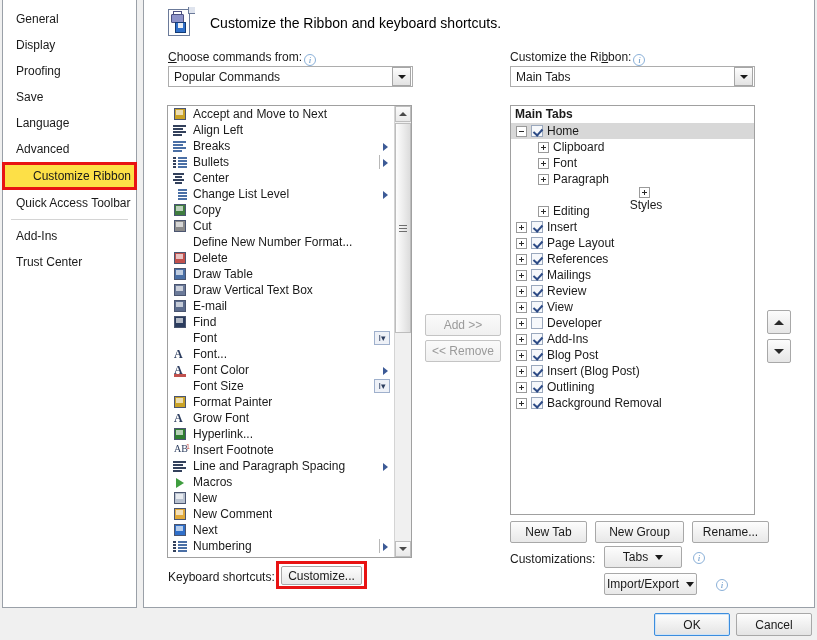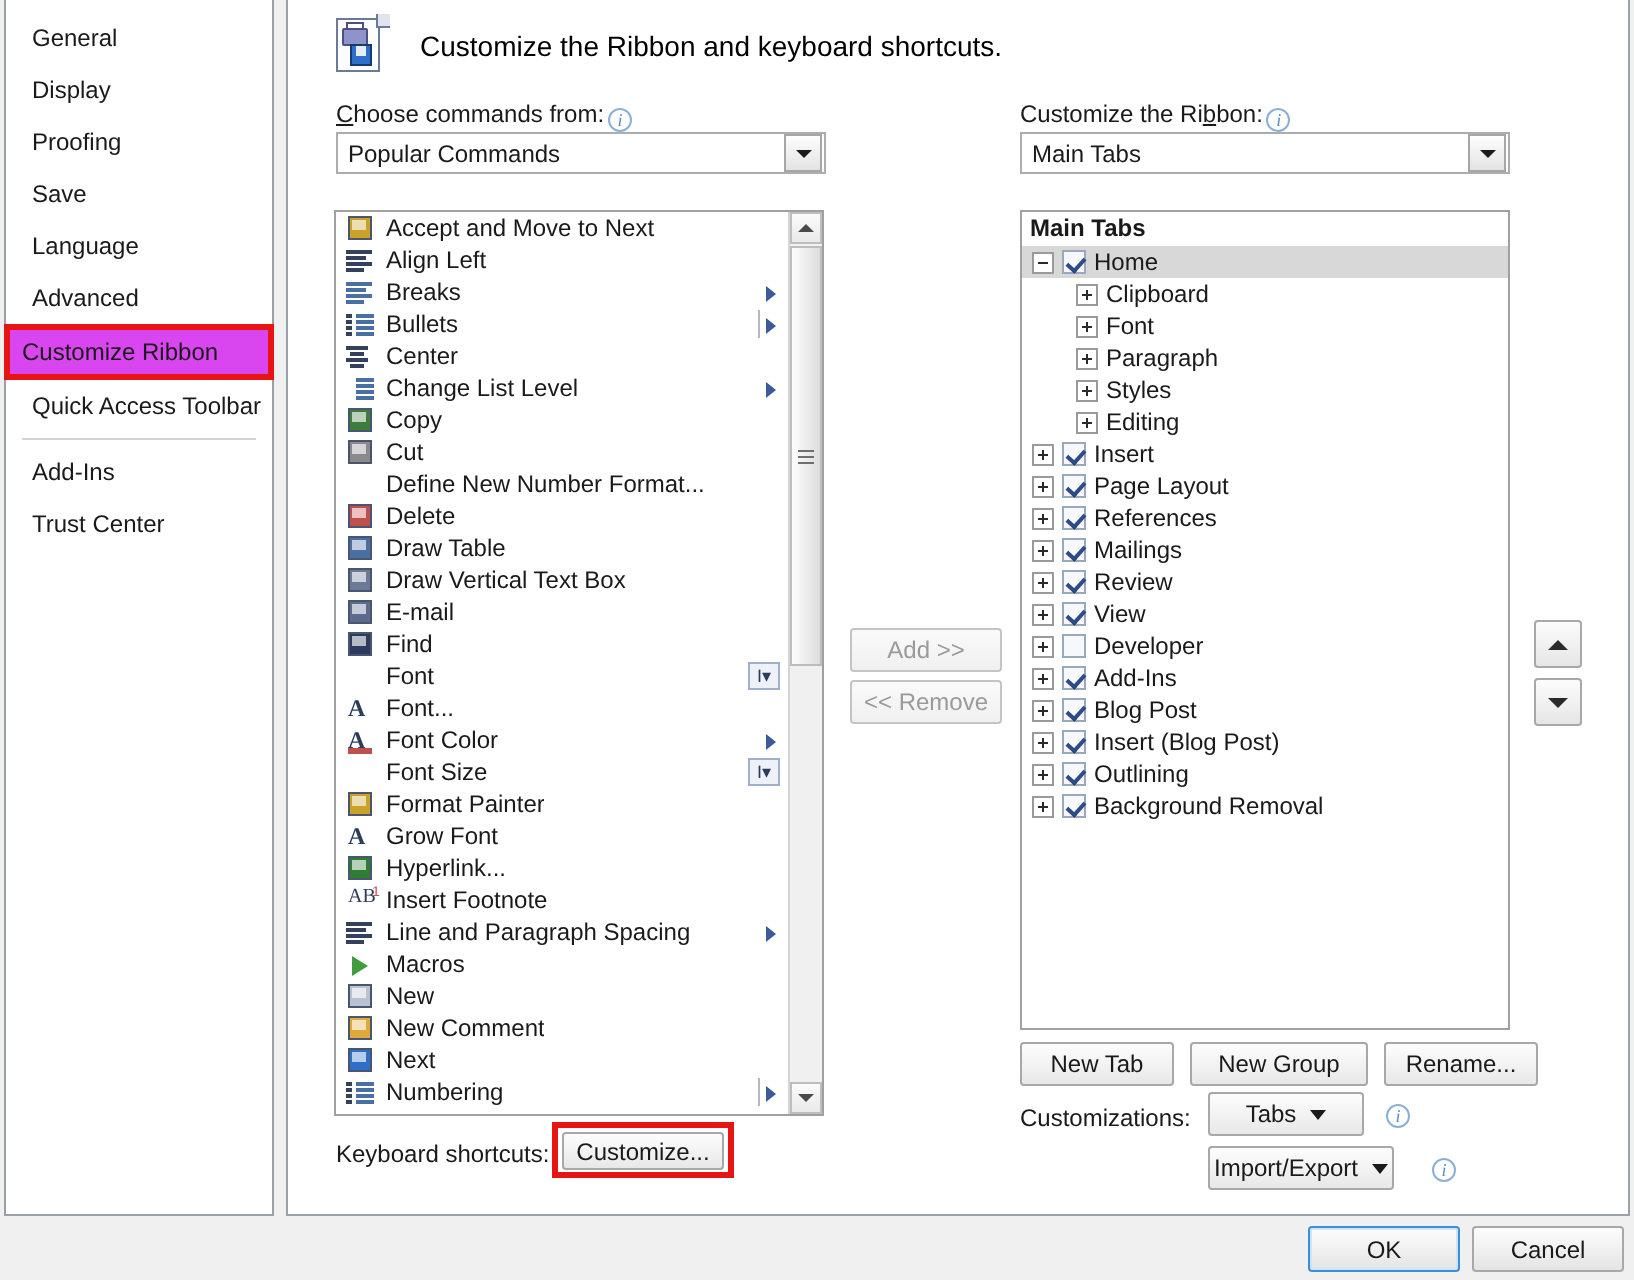--- a/index.html
+++ b/index.html
@@ -21,24 +21,24 @@
   }
   .nav-list { padding-top: 6px; }
   .nav-item {
     height: 26px; line-height: 26px;
     padding-left: 13px;
     font-size: 12px; color: #1a1a1a;
     white-space: nowrap;
     cursor: default;
   }
   .nav-item.selected {
-    background: #d946ef;
+    background: #fde047;
     border: 3px solid #e81313;
     height: 28px; line-height: 22px;
-    padding-left: 6px;
+    padding-left: 28px;
     margin-left: -1px;
     width: 135px;
   }
   .nav-sep { height: 1px; background: #d4d4d4; margin: 3px 8px 3px 8px; }
 
   
   .main-panel {
     position: absolute; left: 143px; top: 0; width: 672px; height: 608px;
     background: #ffffff; border: 1px solid #9aa0a8; border-top: none;
   }
@@ -540,21 +540,21 @@
             <span>Clipboard</span>
           </div>
           <div class="tree-row" style="padding-left: 27px;">
             <span class="expander plus"></span>
             <span>Font</span>
           </div>
           <div class="tree-row" style="padding-left: 27px;">
             <span class="expander plus"></span>
             <span>Paragraph</span>
           </div>
-          <div class="tree-row" style="padding-left: 27px;">
+          <div class="tree-row" style="padding-left: 27px; flex-direction: column;">
             <span class="expander plus"></span>
             <span>Styles</span>
           </div>
           <div class="tree-row" style="padding-left: 27px;">
             <span class="expander plus"></span>
             <span>Editing</span>
           </div>
           <div class="tree-row" style="padding-left: 5px;">
             <span class="expander plus"></span>
             <span class="cb checked"></span>

